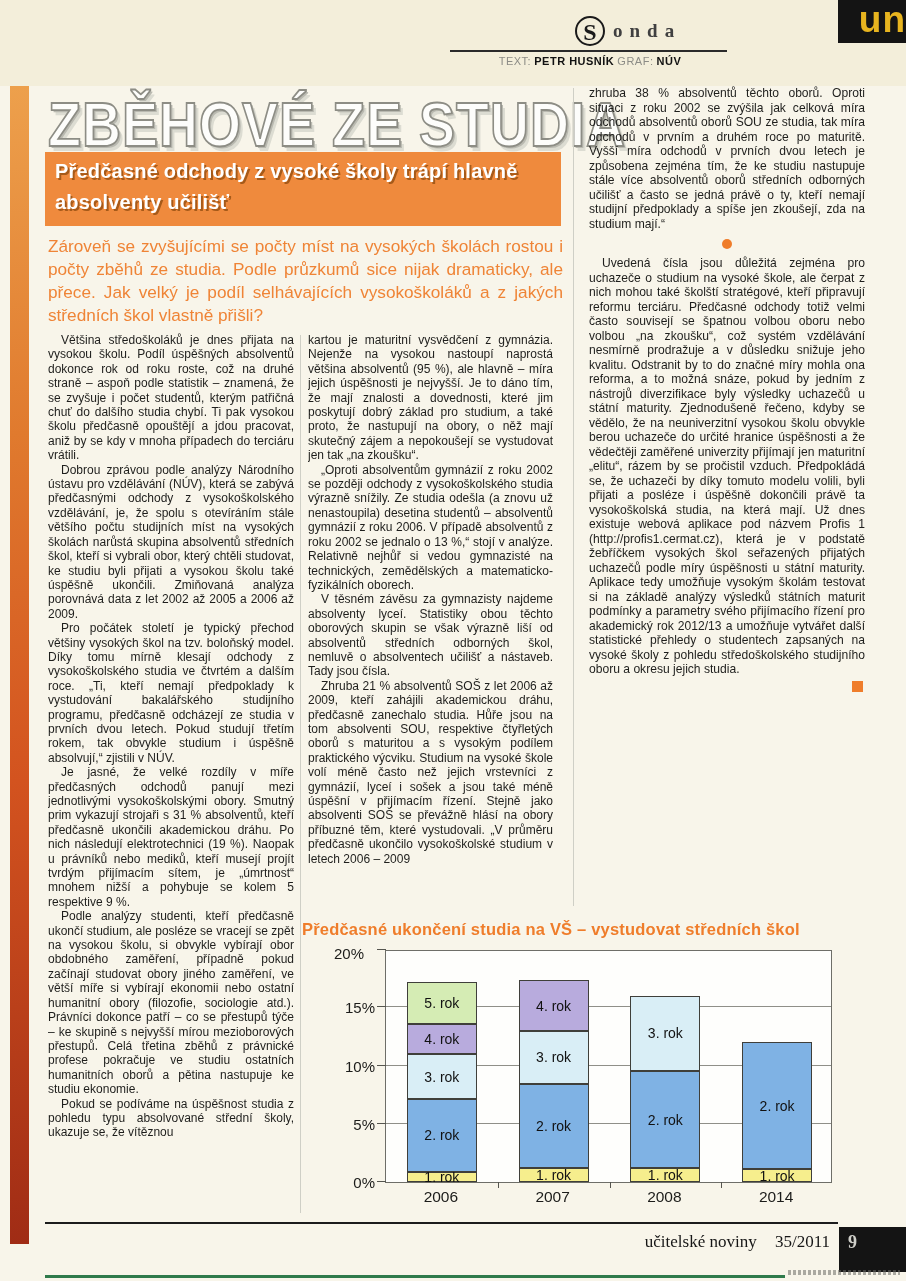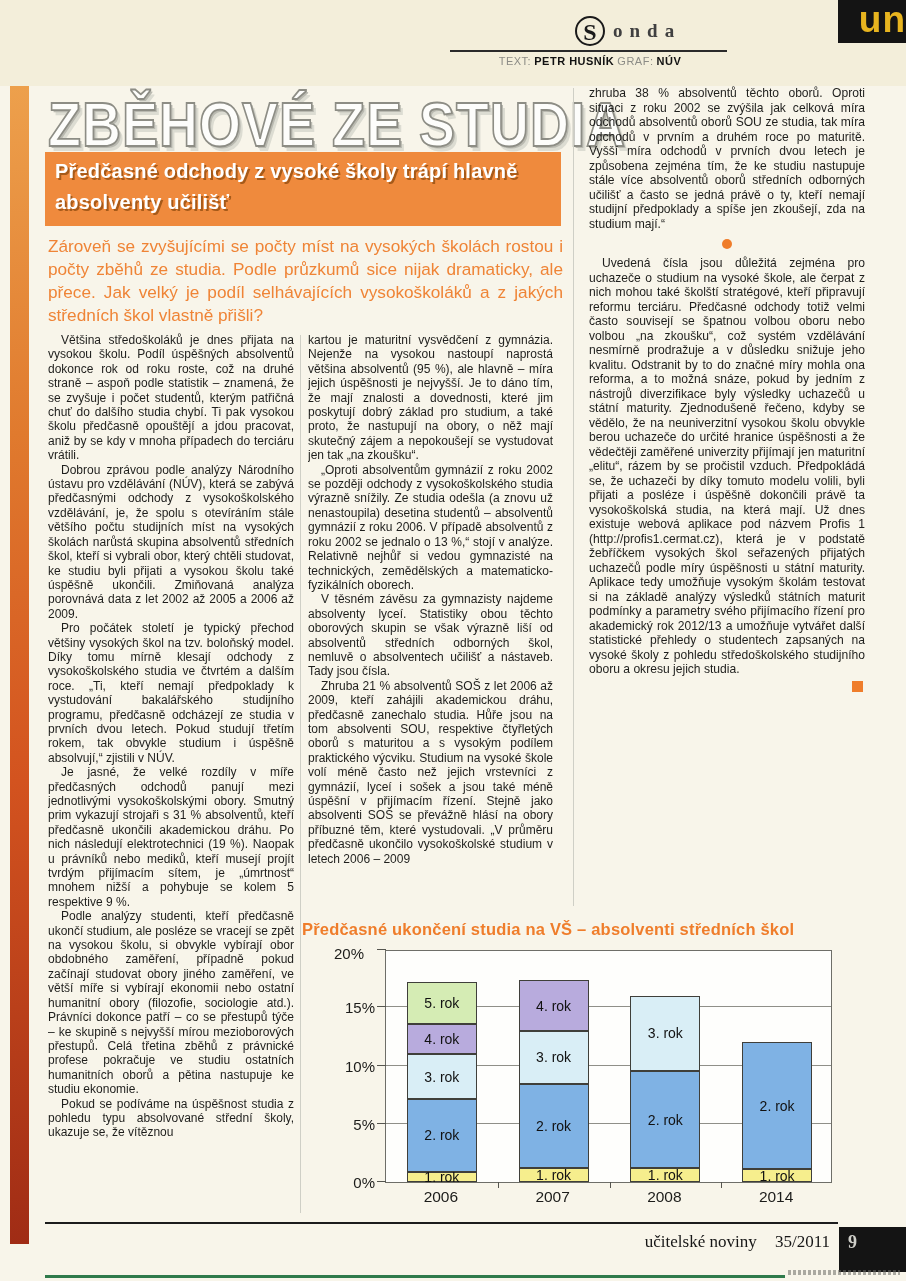--- a/index.html
+++ b/index.html
@@ -125,21 +125,21 @@
     <p>Zhruba 21 % absolventů SOŠ z let 2006 až 2009, kteří zahájili akademickou dráhu, předčasně zanechalo studia. Hůře jsou na tom absolventi SOU, respektive čtyřletých oborů s maturitou a s vysokým podílem praktického výcviku. Studium na vysoké škole volí méně často než jejich vrstevníci z gymnázií, lyceí i sošek a jsou také méně úspěšní v přijímacím řízení. Stejně jako absolventi SOŠ se převážně hlásí na obory příbuzné těm, které vystudovali. „V průměru předčasně ukončilo vysokoškolské studium v letech 2006 – 2009</p>
   </div>
   <div class="divider div2"></div>
   <div class="col col3">
     <p class="flush">zhruba 38 % absolventů těchto oborů. Oproti situaci z roku 2002 se zvýšila jak celková míra odchodů absolventů oborů SOU ze studia, tak míra odchodů v prvním a druhém roce po maturitě. Vyšší míra odchodů v prvních dvou letech je způsobena zejména tím, že ke studiu nastupuje stále více absolventů oborů středních odborných učilišť a často se jedná právě o ty, kteří nemají studijní předpoklady a spíše jen zkoušejí, zda na studium mají.“</p>
     <div class="sep-dot"></div>
     <p>Uvedená čísla jsou důležitá zejména pro uchazeče o studium na vysoké škole, ale čerpat z nich mohou také školští stratégové, kteří připravují reformu terciáru. Předčasné odchody totiž velmi často souvisejí se špatnou volbou oboru nebo volbou „na zkoušku“, což systém vzdělávání nesmírně prodražuje a v důsledku snižuje jeho kvalitu. Odstranit by to do značné míry mohla ona reforma, a to možná snáze, pokud by jedním z nástrojů diverzifikace byly výsledky uchazečů u státní maturity. Zjednodušeně řečeno, kdyby se vědělo, že na neuniverzitní vysokou školu obvykle berou uchazeče do určité hranice úspěšnosti a že vědečtěji zaměřené univerzity přijímají jen maturitní „elitu“, rázem by se pročistil vzduch. Předpokládá se, že uchazeči by díky tomuto modelu volili, byli přijati a posléze i úspěšně dokončili právě ta vysokoškolská studia, na která mají. Už dnes existuje webová aplikace pod názvem Profis 1 (http://profis1.cermat.cz), která je v podstatě žebříčkem vysokých škol seřazených přijatých uchazečů podle míry úspěšnosti u státní maturity. Aplikace tedy umožňuje vysokým školám testovat si na základě analýzy výsledků státních maturit podmínky a parametry svého přijímacího řízení pro akademický rok 2012/13 a umožňuje vytvářet další statistické přehledy o studentech zapsaných na vysoké školy z pohledu středoškolského studijního oboru a okresu jejich studia.</p>
     <div class="end-mark"></div>
   </div>
 
-  <h2 class="chart-title">Předčasné ukončení studia na VŠ – absolventi středních škol</h2>
+  <h2 class="chart-title">Předčasné ukončení studia na VŠ – vystudovat středních škol</h2>
   <div class="ylabs" id="ylabs">
       <div class="ylab" style="bottom: -8px;">0%</div>
       <div class="ylab" style="bottom: 50.25px;">5%</div>
       <div class="ylab" style="bottom: 108.5px;">10%</div>
       <div class="ylab" style="bottom: 166.75px;">15%</div>
       <div class="ylab" style="bottom: 221px; text-align: center;">20%</div>
     </div>
   <div class="plot" id="plot">
       <div class="ystub" style="bottom: 0px;"></div>
       <div class="grid" style="bottom: 58.25px;"></div>

